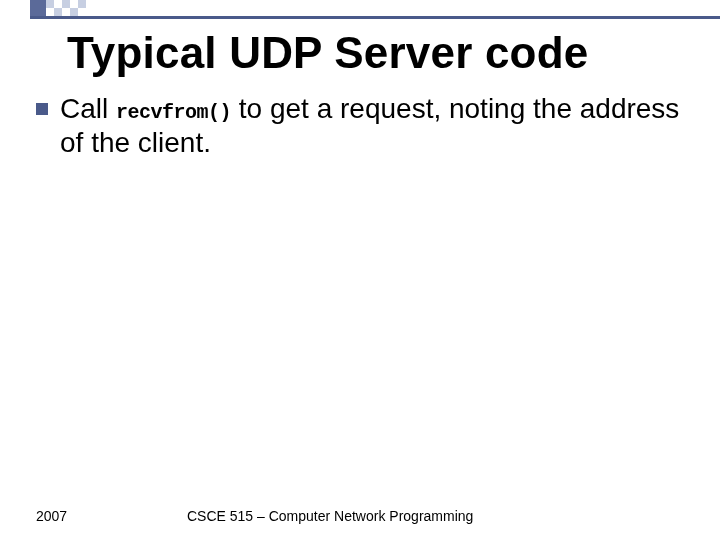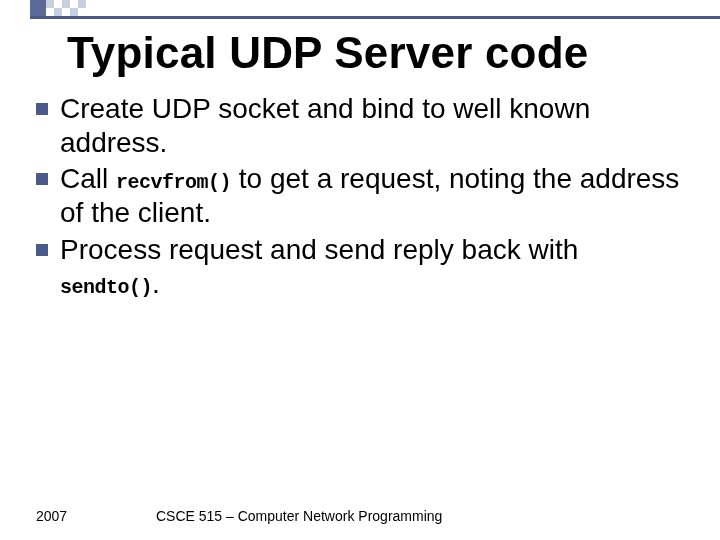--- a/index.html
+++ b/index.html
@@ -77,20 +77,21 @@
   }
   .footer {
     position: absolute;
     bottom: 16px;
     left: 36px;
     right: 36px;
     display: flex;
     align-items: baseline;
     font-size: 14px;
     color: #000;
+    gap: 31px;
   }
   .footer .yr { width: 120px; }
   .footer .course { flex: 1; text-align: left; padding-right: 120px; }
 </style>
 </head>
 <body>
 
 <div class="deco">
   <div class="dk"></div>
     <div class="dk"></div>
@@ -107,27 +108,21 @@
     <div class="lt"></div>
     <div class="wh"></div>
 </div>
 <div class="topbar"></div>
 
 <h1 class="title">Typical UDP Server code</h1>
 
 <div class="content">
   <ul class="bullets">
     <li>
-      <span>Create UDP socket and bind to well known address.</span><code></code><span></span>
-    </li>
-    <li>
       <span>Call </span><code>recvfrom()</code><span> to get a request, noting the address of the client.</span>
-    </li>
-    <li>
-      <span>Process request and send reply back with </span><code>sendto()</code><span>.</span>
     </li>
   </ul>
 </div>
 
 <div class="footer">
   <span class="yr">2007</span>
   <span class="course">CSCE 515 – Computer Network Programming</span>
 </div>
 
 </body></html>

